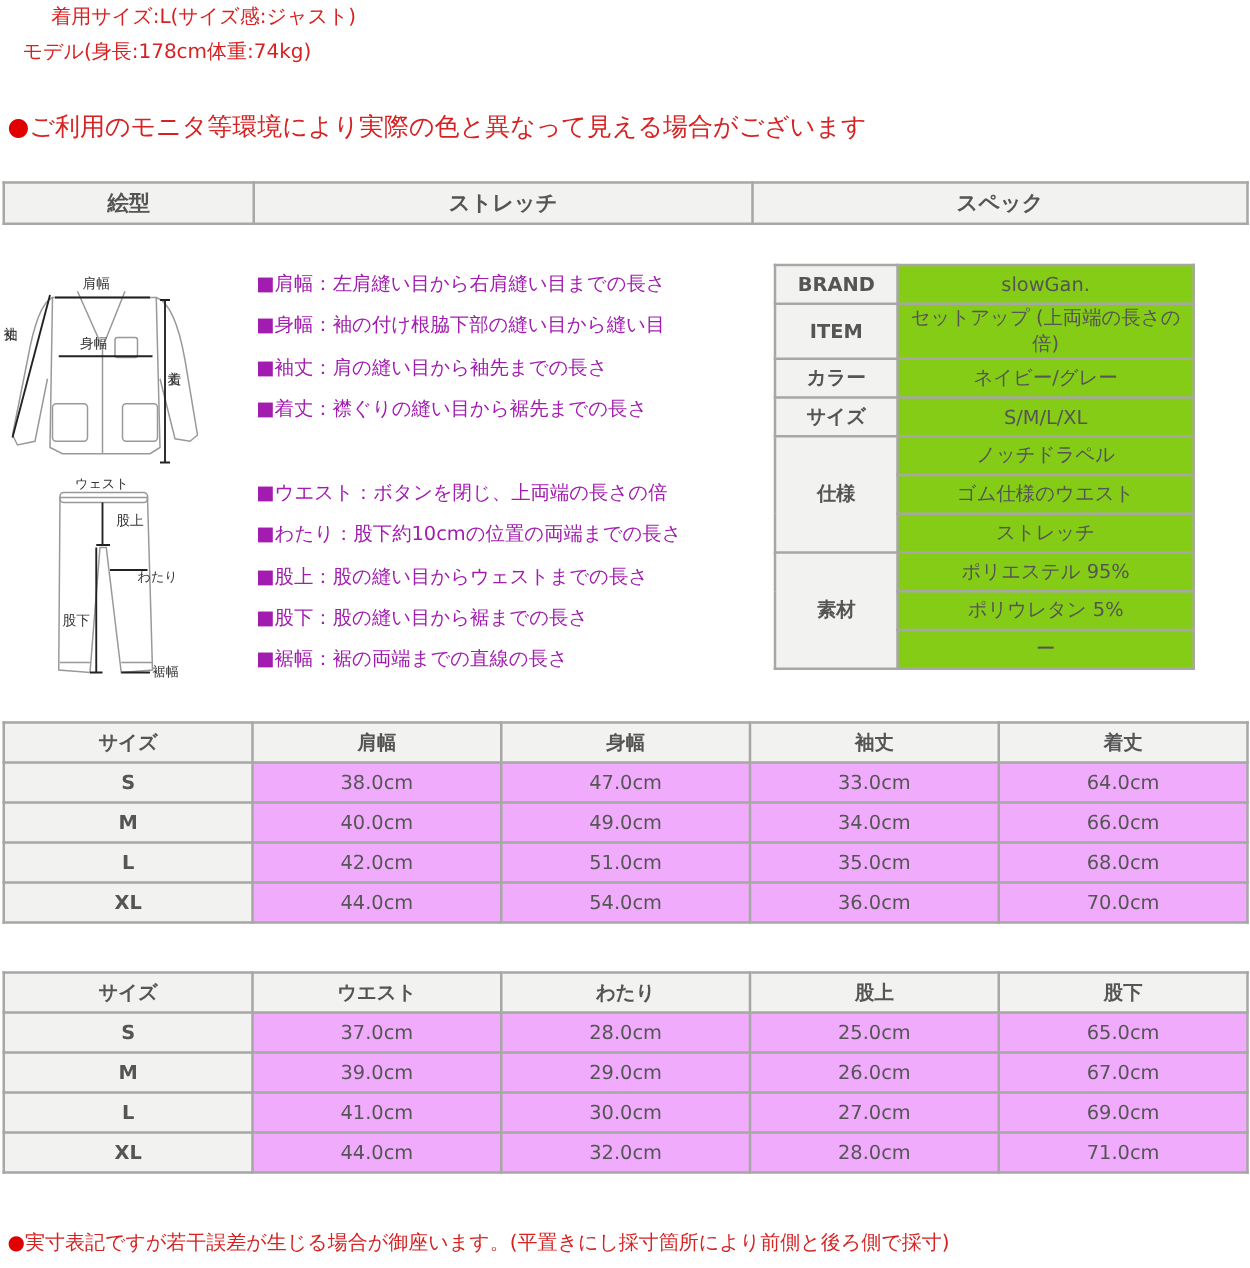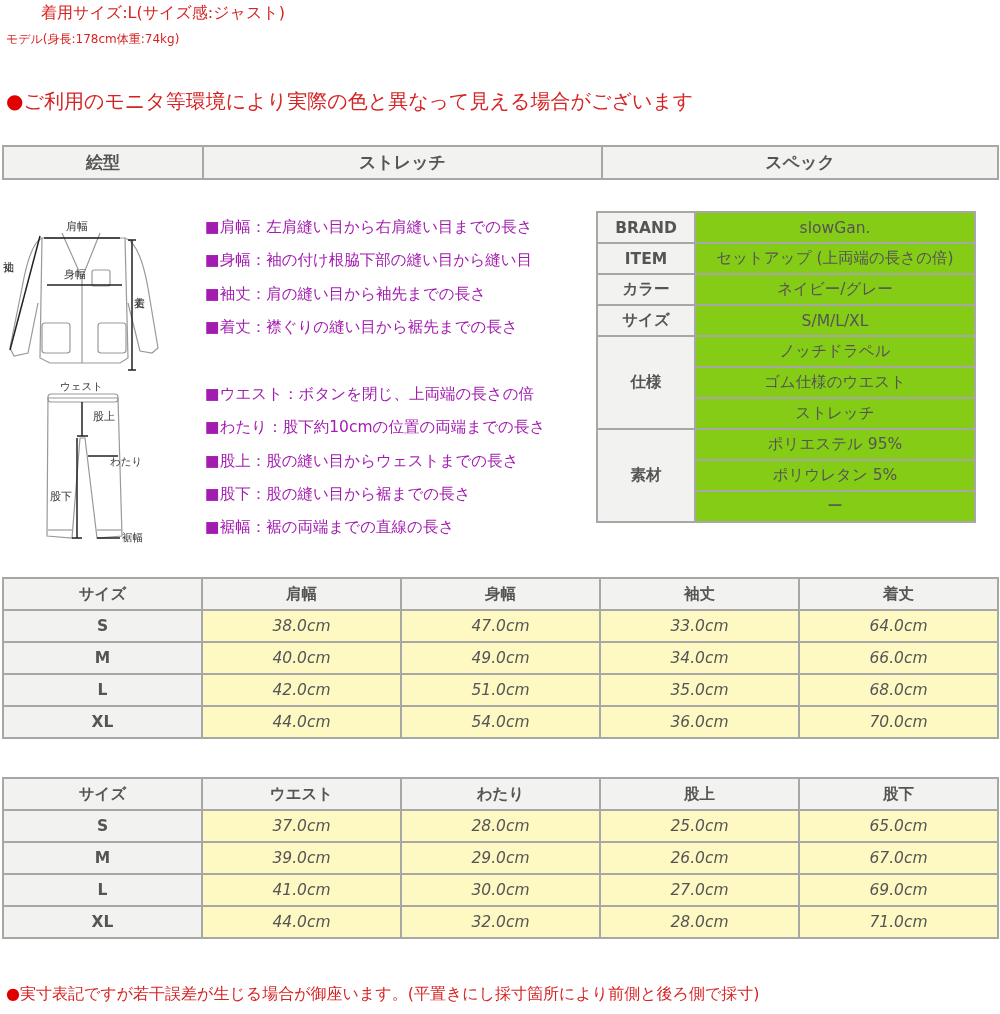--- a/index.html
+++ b/index.html
@@ -1,41 +1,41 @@
 <!DOCTYPE html>
 <html><head>
 <meta charset="utf-8">
 <style>
   html, body { margin:0; padding:0; background:#ffffff; }
   body { width:1000px; height:1014px; position:relative; overflow:hidden;
          font-family:"DejaVu Sans","Liberation Sans",sans-serif; color:#444; }
   .red { color:#d62222; }
   .line1 { position:absolute; left:6px; top:3px; font-size:16px;margin-left:35px; }
-  .line2 { position:absolute; left:6px; top:31px; font-size:12px; }
+  .line2 { position:absolute; left:18px; top:31px; font-size:16px; }
   .line3 { position:absolute; left:6px; top:88px; font-size:20px; }
   .line4 { position:absolute; left:6px; top:984px; font-size:16px; }
   .dot { color:#e00000; }
 
   table { border-collapse:collapse; position:absolute; }
   td, th { border:2px solid #a7a7a5; text-align:center; padding:0; }
   th { background:#f2f2f0; font-weight:bold; color:#555; }
   .hdr { left:2px; top:145px; width:997px; height:35px; }
   .hdr th { font-size:17px; height:31px; }
 
   .diagram { position:absolute; left:0; top:208px; width:195px; height:345px; }
 
   .desc { position:absolute; left:205px; font-size:15.5px; color:#a21caf; white-space:nowrap; }
 
-  .spec { left:596px; top:211px; width:380px; }
+  .spec { left:619px; top:211px; width:337px; }
   .spec th { width:96px; font-size:15.5px; }
   .spec td { font-size:15.5px; color:#555; height:29px; background:#84cc16; }
 
   .sizes { left:2px; width:997px; }
   .sizes th, .sizes td { height:30px; font-size:15.5px; }
-  .sizes td { color:#555; background:#fef9c3;font-style:italic; }
+  .sizes td { color:#555; background:#f0abfc; }
   .sizes th.col { width:20%; }
 </style>
 </head>
 <body>
 
 <div class="line1 red">着用サイズ:L(サイズ感:ジャスト)</div>
 <div class="line2 red">モデル(身長:178cm体重:74kg)</div>
 <div class="line3 red"><span class="dot">●</span><span>ご利用のモニタ等環境により実際の色と異なって見える場合がございます</span></div>
 
 <table class="hdr">

